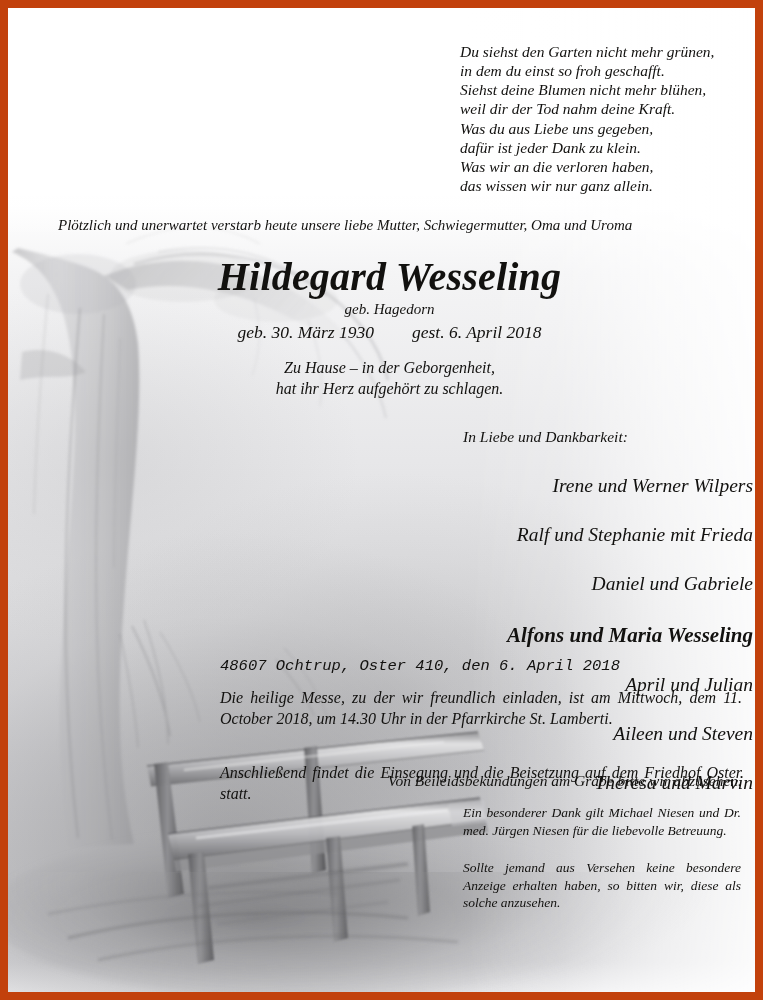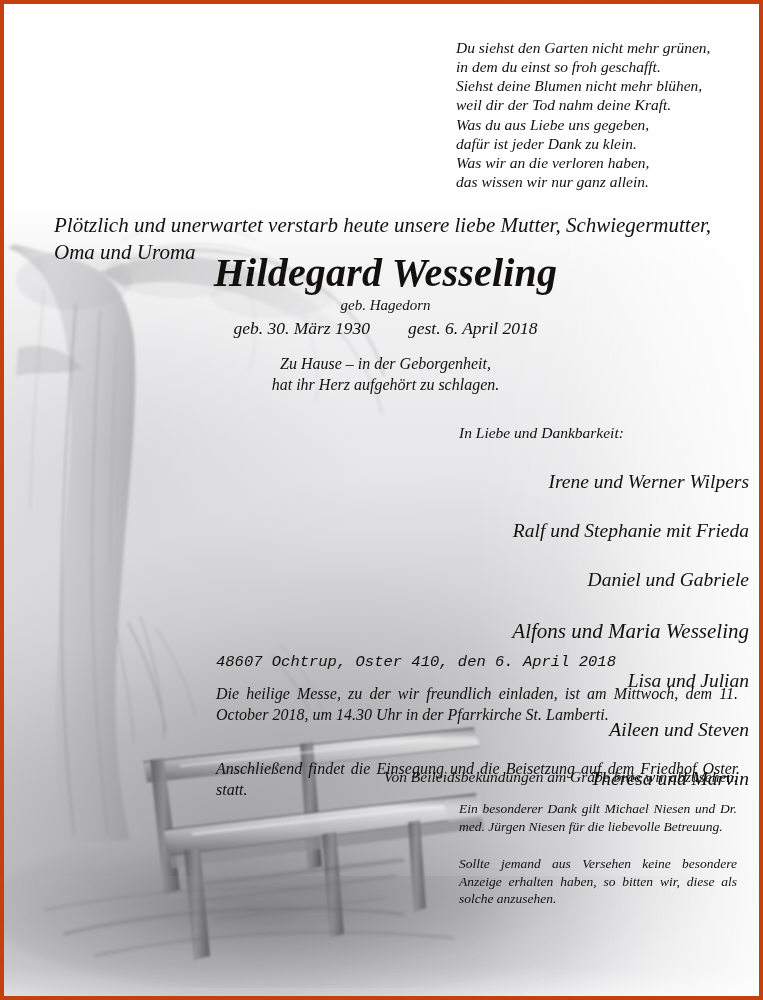--- a/index.html
+++ b/index.html
@@ -5,21 +5,21 @@
   html, body {
     margin: 0;
     padding: 0;
     background: #ffffff;
   }
   #page {
     position: relative;
     width: 763px;
     height: 1000px;
     background: #ffffff;
-    border: 4px solid #c2410c;
+    border: 8px solid #c2410c;
     box-sizing: border-box;
     overflow: hidden;
     font-family: "Liberation Serif", "DejaVu Serif", serif;
   }
 
   
   .art {
     position: absolute;
     pointer-events: none;
   }
@@ -54,21 +54,21 @@
     white-space: pre-line;
   }
 
   #poem {
     left: 452px; top: 34px; width: 290px;
     font-size: 15.5px;
     line-height: 1.235;
   }
   #intro-line {
     left: 50px; top: 208px; width: 690px;
-    font-size: 21px;
+    font-size: 15px;
   }
   #deceased-name {
     left: 0; top: 243px; width: 763px;
     text-align: center;
     font-size: 40px;
     font-weight: bold;
     letter-spacing: 0.2px;
   }
   #nee {
     left: 0; top: 292px; width: 763px;
@@ -91,21 +91,21 @@
   #family-head {
     left: 455px; top: 419px;
     font-size: 15.5px;
   }
   #family-list {
     left: 455px; top: 441px; width: 290px;
     font-size: 19.5px;
     line-height: 1.265;
   }
   #family-list .fam { display: block; text-align: right; }
-  #family-list .fam.emph { font-size: 21px; }
+  #family-list .fam.emph { font-size: 21px; font-weight: bold; }
 
   #place-date {
     left: 212px; top: 648px;
     font-size: 15.5px;
     font-family: Liberation Mono, monospace;
   }
   #mass-info {
     left: 212px; top: 679px; width: 522px;
     font-size: 16px;
     line-height: 1.33;
@@ -284,21 +284,21 @@
   <div class="tx" id="passing-note">Zu Hause – in der Geborgenheit,
 hat ihr Herz aufgehört zu schlagen.</div>
 
   <div class="tx" id="family-head">In Liebe und Dankbarkeit:</div>
 
   <div class="tx" id="family-list">
     <span class="fam">Irene und Werner Wilpers</span>
     <span class="fam">Ralf und Stephanie mit Frieda</span>
     <span class="fam">Daniel und Gabriele</span>
     <span class="fam emph">Alfons und Maria Wesseling</span>
-    <span class="fam">Lisa und Julian</span>
+    <span class="fam">April und Julian</span>
     <span class="fam">Aileen und Steven</span>
     <span class="fam">Theresa und Marvin</span>
   </div>
 
   <div class="tx" id="place-date">48607 Ochtrup, Oster 410, den 6. April 2018</div>
 
   <div class="tx" id="mass-info">Die heilige Messe, zu der wir freundlich einladen, ist am Mittwoch, dem 11. October 2018, um 14.30 Uhr in der Pfarrkirche St. Lamberti.</div>
 
   <div class="tx" id="burial-info">Anschließend findet die Einsegung und die Beisetzung auf dem Friedhof Oster statt.</div>
 

